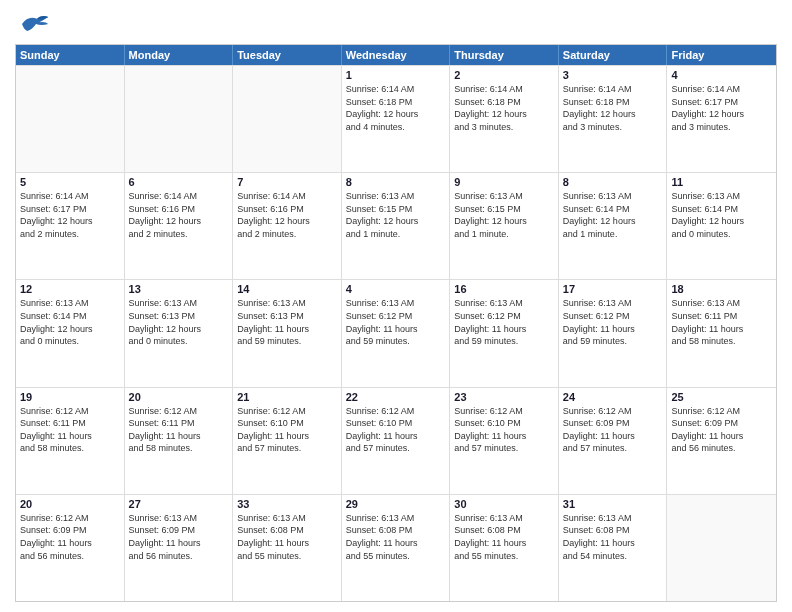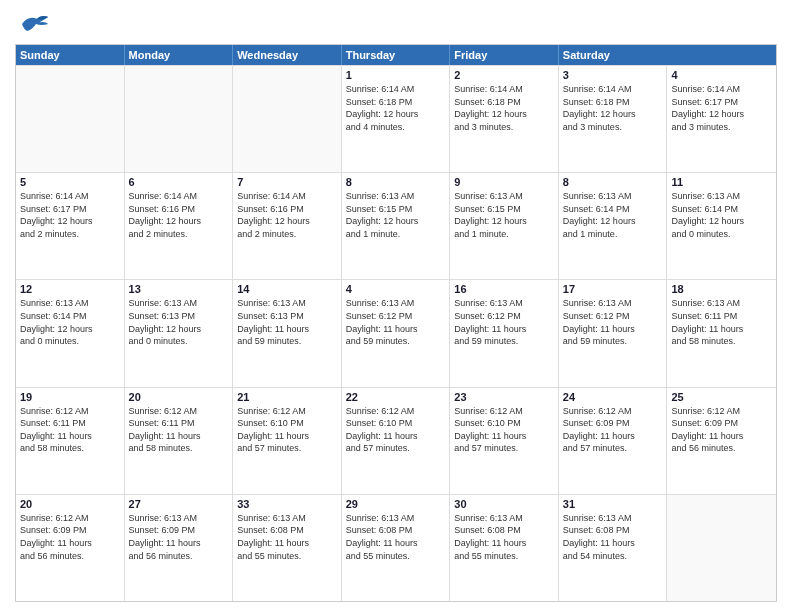--- a/index.html
+++ b/index.html
@@ -140,24 +140,25 @@
     <div class="title-section">
       <div class="month-title"></div>
       <div class="location"></div>
     </div>
   </div>
 
   <div class="calendar">
     <div class="cal-header">
     <div class="cal-header-cell">Sunday</div>
         <div class="cal-header-cell">Monday</div>
+        <div class="cal-header-cell">Tuesday</div>
         <div class="cal-header-cell">Wednesday</div>
         <div class="cal-header-cell">Thursday</div>
+        <div class="cal-header-cell">Saturday</div>
         <div class="cal-header-cell">Friday</div>
-        <div class="cal-header-cell">Saturday</div>
       </div>
     <div class="cal-body">
     <div class="cal-row">
           <div class="cal-cell empty"></div>
           <div class="cal-cell empty"></div>
           <div class="cal-cell empty"></div>
           <div class="cal-cell">
             <div class="day-number">1</div>
             <div class="cell-line">Sunrise: 6:14 AM</div>
             <div class="cell-line">Sunset: 6:18 PM</div>

